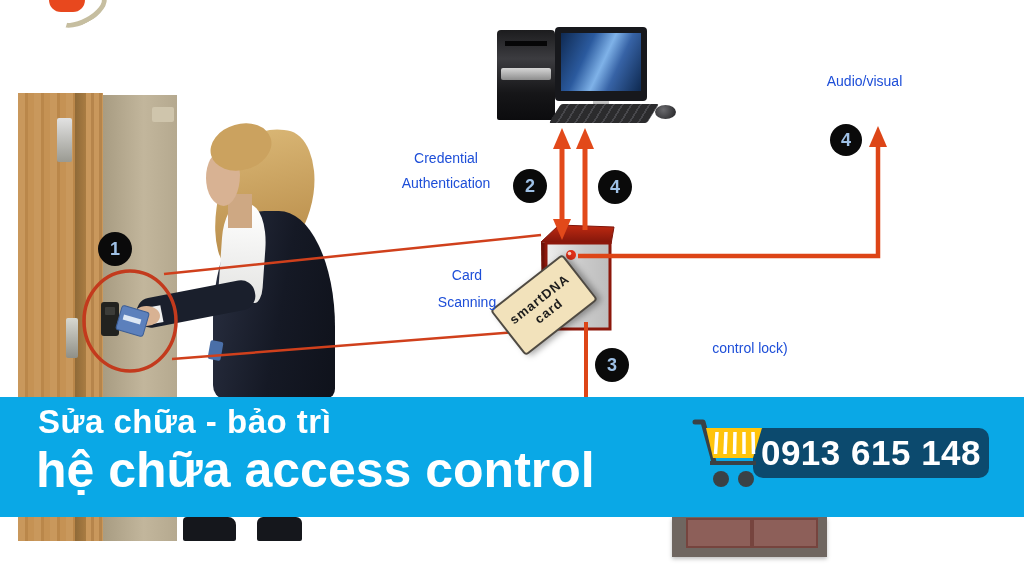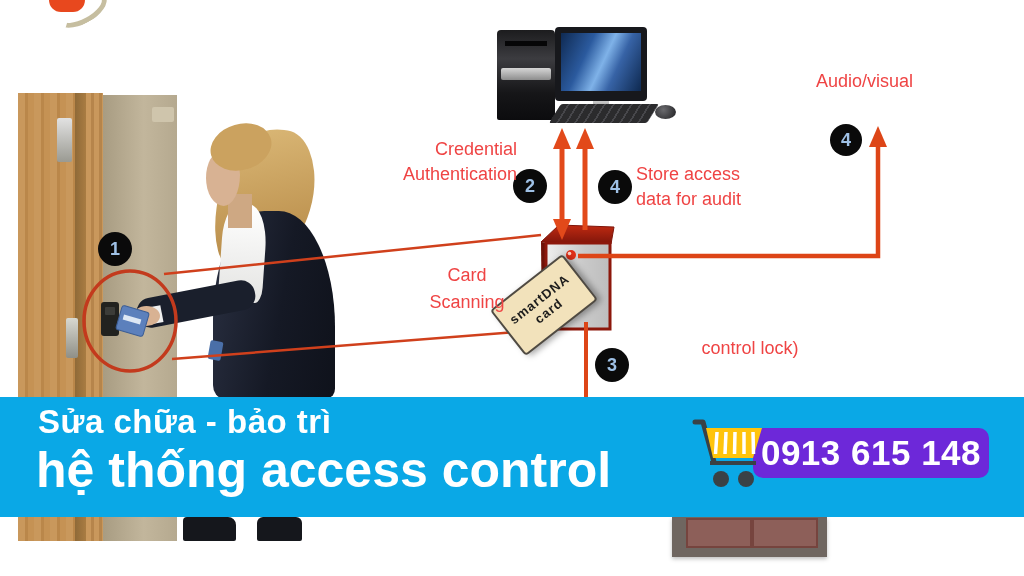--- a/index.html
+++ b/index.html
@@ -74,35 +74,35 @@
   
   .step{width:34px;height:34px;border-radius:50%;background:#0A0A0A;color:#9FC1E6;
     display:flex;align-items:center;justify-content:center;font-size:18px;font-weight:700;z-index:5;}
   #step-1{left:98px;top:232px;}
   #step-2{left:513px;top:169px;}
   #step-4a{left:598px;top:170px;}
   #step-4b{left:830px;top:124px;width:32px;height:32px;}
   #step-3{left:595px;top:348px;}
 
   
-  .label{font-size:18px;line-height:25px;color:#ef4444;z-index:5;}
-  #lbl-credential{left:375px;top:137px;width:142px;text-align:right;}
+  .label{font-size:14px;line-height:25px;color:#1d4ed8;z-index:5;}
+  #lbl-credential{left:375px;top:146px;width:142px;text-align:center;}
   #lbl-store{left:636px;top:162px;width:160px;text-align:left;}
   #lbl-alarm{left:792px;top:69px;width:145px;text-align:center;}
   #lbl-cardscan{left:410px;top:262px;width:114px;text-align:center;line-height:27px;}
   #lbl-door{left:634px;top:336px;width:232px;text-align:center;}
 
   
   #banner{left:0;top:397px;width:1024px;height:120px;background:#0AA8E6;z-index:6;}
   #banner-line1{left:38px;top:403px;font-size:33px;font-weight:700;color:#FFFFFF;letter-spacing:.5px;z-index:7;}
   #banner-line2{left:36px;top:441px;font-size:50px;font-weight:700;color:#FFFFFF;z-index:7;}
 
   
   #cart-icon{left:686px;top:416px;width:80px;height:78px;z-index:8;}
-  #phone-pill{left:753px;top:428px;width:236px;height:50px;background:#6d28d9;border-radius:10px;z-index:7;
+  #phone-pill{left:753px;top:428px;width:236px;height:50px;background:#0c4a6e;border-radius:10px;z-index:7;
     display:flex;align-items:center;justify-content:center;}
   #phone-number{font-size:35px;font-weight:700;color:#FFFFFF;letter-spacing:.5px;}
 
   
   #bottom-door{left:672px;top:517px;width:155px;height:40px;background:#6F6660;z-index:2;box-shadow:0 2px 4px rgba(0,0,0,.25);}
   .door-pane{position:absolute;top:1px;width:62px;height:26px;background:#8D5F59;border:2px solid #76443E;}
   #pane-left{left:14px;}
   #pane-right{left:80px;}
 </style>
 </head>
@@ -203,38 +203,34 @@
       <span>4</span>
     </div>
   <div class="abs step" id="step-3">
       <span>3</span>
     </div>
 
   <div class="abs label" id="lbl-credential">
     <div>Credential</div>
     <div>Authentication</div>
   </div>
-  <div class="abs label" id="lbl-store">
-    <div>Store access</div>
-    <div>data for audit</div>
-  </div>
   <div class="abs label" id="lbl-alarm">
     <div>Audio/visual</div>
   </div>
   <div class="abs label" id="lbl-cardscan">
     <div>Card</div>
     <div>Scanning</div>
   </div>
   <div class="abs label" id="lbl-door">
     <div>control lock)</div>
   </div>
 
   <div class="abs" id="banner"></div>
   <div class="abs" id="banner-line1">Sửa chữa - bảo trì</div>
-  <div class="abs" id="banner-line2">hệ thống access control</div>
+  <div class="abs" id="banner-line2">hệ chữa access control</div>
 
   <div class="abs" id="bottom-door">
     <div class="door-pane" id="pane-left"></div>
     <div class="door-pane" id="pane-right"></div>
   </div>
 
   <div class="abs" id="phone-pill">
     <span id="phone-number">0913 615 148</span>
   </div>
   <svg class="abs" id="cart-icon" viewBox="0 0 80 78">

